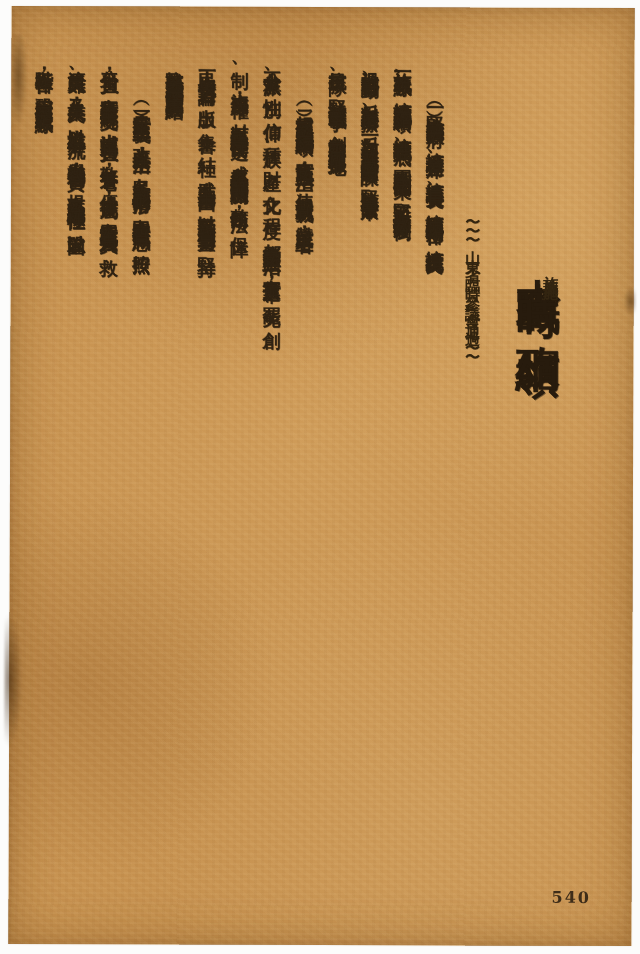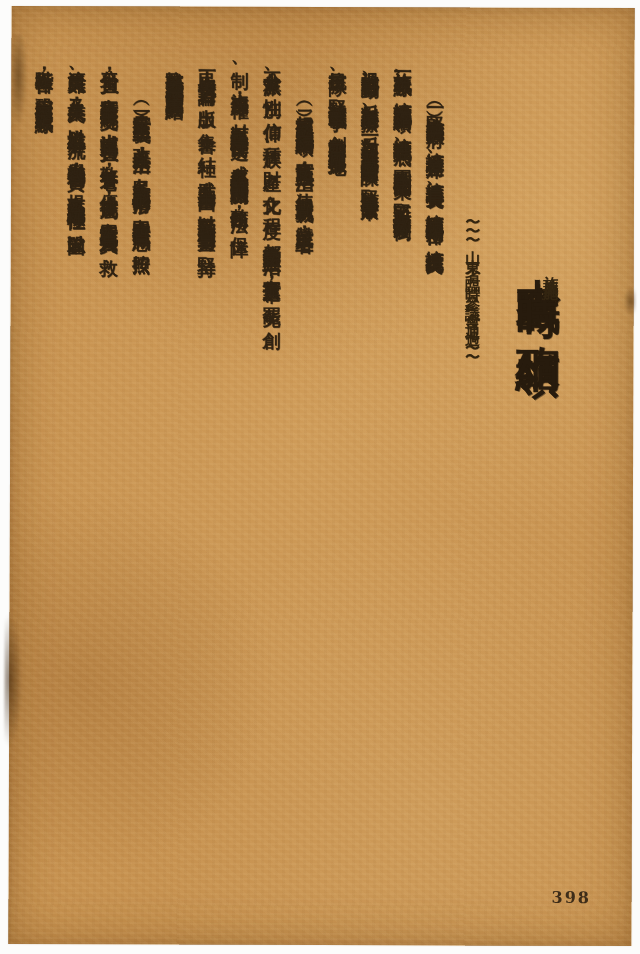--- a/index.html
+++ b/index.html
@@ -109,16 +109,16 @@
         <div class="col">不分黨派、性別、信仰、種族、財產、文化、程度　都能參加民主政治，實行選舉，罷免、創</div>
         <div class="col">制、複决等四權，村以上各級政權一律民選，成立各級參議會等民意機關，整飭司法，保障</div>
         <div class="col">人民一切抗日之言論，出版、集會、結社、武裝之完全自由，以發動民族一切生動力量，堅持</div>
         <div class="col">抗戰與澈底完成我全民族之統一與團結。</div>
         <div class="col para">（三）實行民生主義，改善人民生活，各民主政府應斟酌情形，立即實行減租減息，按照</div>
         <div class="col">公平負担，實行給養統籌統支，減輕人民負担，敬養耆老，優待抗屬，安置抗戰傷殘人員，救</div>
         <div class="col">濟災難民、及失業人民，以杜絕壯丁外流，舉辦低利借貸，提高人民抗戰的積極性，以鞏固</div>
         <div class="col">階級合作，鞏固抗日民族統一戰線。</div>
       </div>
 
-    <div class="pagenum">398</div>
+    <div class="pagenum">540</div>
 
   </div>
 </div>
 
 </body></html>

